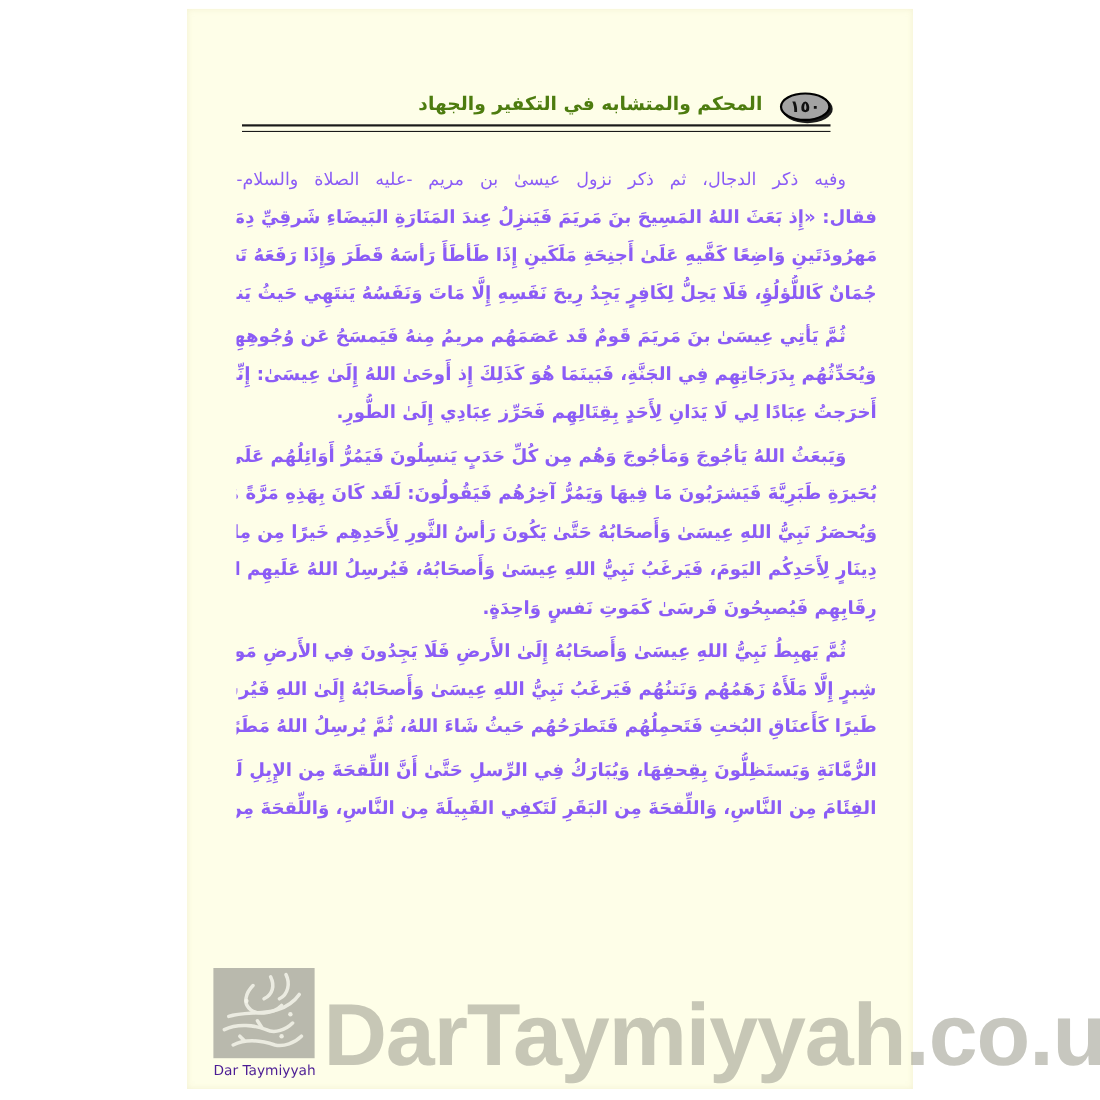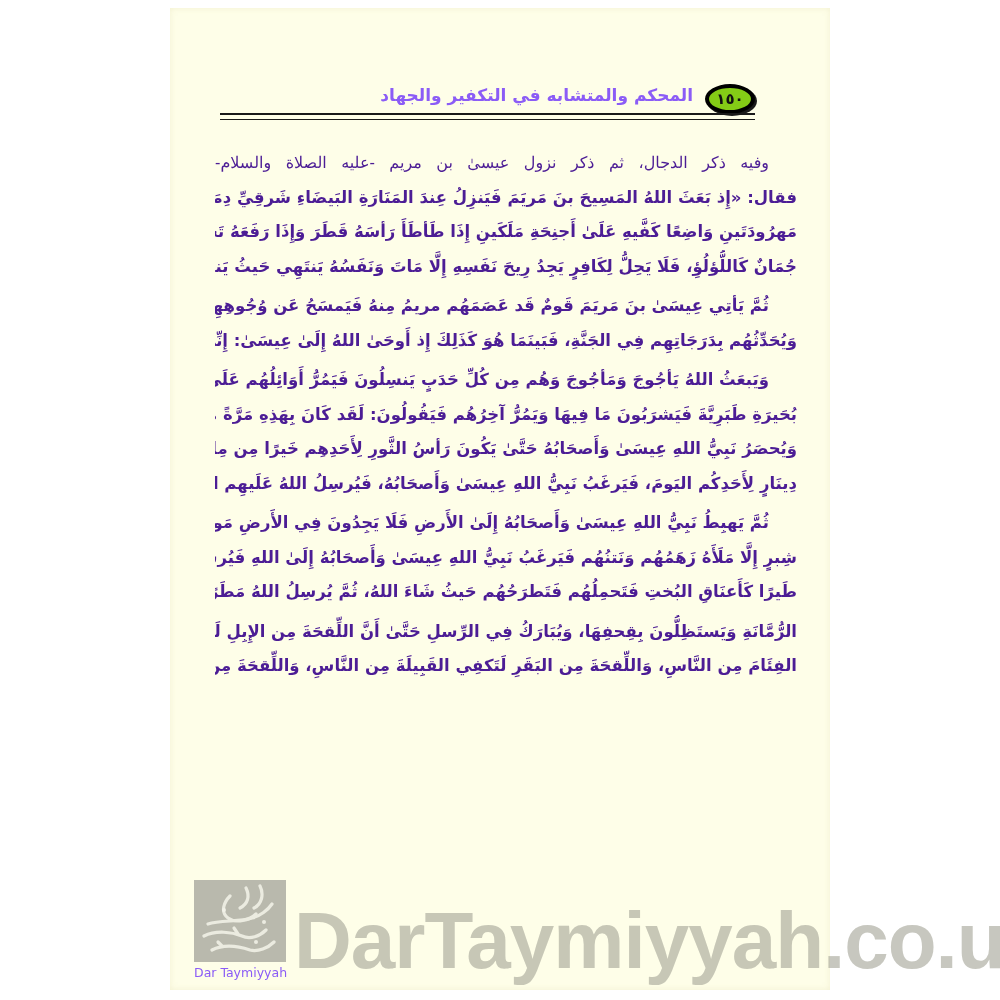--- a/index.html
+++ b/index.html
@@ -26,39 +26,39 @@
     width: 535px;
     height: 30px;
     direction: rtl;
   }
   .page-number-oval {
     position: absolute;
     right: 0;
     top: 2px;
     width: 42px;
     height: 22px;
-    border: 4px solid #000000;
+    border: 2px solid #000000;
     border-radius: 50%;
     box-shadow: 2px 2px 0 0 #1a1a1a;
     text-align: center;
     font-family: "DejaVu Sans", sans-serif;
     font-size: 15px;
     font-weight: bold;
     line-height: 22px;
     color: #111;
-    background: #84cc16;
+    background: #a3a3a3;
   }
   .book-title {
     position: absolute;
     right: 62px;
     top: 3px;
     font-family: "DejaVu Sans", sans-serif;
     font-size: 17px;
     font-weight: bold;
-    color: #8b5cf6;
+    color: #4d7c0f;
     white-space: nowrap;
   }
   .rule-thick {
     position: absolute;
     left: 50px;
     top: 105px;
     width: 535px;
     height: 0;
     border-top: 2.5px solid #1a1a1a;
   }
@@ -74,21 +74,21 @@
     position: absolute;
     left: 45px;
     top: 138px;
     width: 582px;
     direction: rtl;
     text-align: justify;
     text-align-last: right;
     font-family: "DejaVu Sans", sans-serif;
     font-size: 16.5px;
     line-height: 34.5px;
-    color: #4c1d95;
+    color: #8b5cf6;
   }
   .body-text .line {
     display: block;
     height: 34.5px;
     white-space: nowrap;
     overflow: hidden;
     text-align: justify;
     text-align-last: justify;
   }
   .body-text .line.last {
@@ -121,21 +121,21 @@
   .logo-box svg {
     position: absolute;
     left: 0; top: 0;
   }
   .logo-caption {
     position: absolute;
     left: 24px;
     top: 957px;
     font-family: "DejaVu Sans", sans-serif;
     font-size: 12.5px;
-    color: #8b5cf6;
+    color: #4c1d95;
     white-space: nowrap;
   }
   .watermark {
     position: absolute;
     left: 124px;
     top: 893px;
     font-family: "Liberation Sans", sans-serif;
     font-weight: bold;
     font-size: 80px;
     letter-spacing: -1px;
@@ -159,26 +159,28 @@
   <div class="body-text">
 
     <span class="line intro indent">وفيه ذكر الدجال، ثم ذكر نزول عيسىٰ بن مريم -عليه الصلاة والسلام-</span>
     <span class="line hadith">فقال: «إِذ بَعَثَ اللهُ المَسِيحَ بنَ مَريَمَ فَيَنزِلُ عِندَ المَنَارَةِ البَيضَاءِ شَرقِيِّ دِمَشقَ بَينَ</span>
     <span class="line hadith">مَهرُودَتَينِ وَاضِعًا كَفَّيهِ عَلَىٰ أَجنِحَةِ مَلَكَينِ إِذَا طَأطَأَ رَأسَهُ قَطَرَ وَإِذَا رَفَعَهُ تَحَدَّرَ مِنهُ</span>
     <span class="line hadith">جُمَانٌ كَاللُّؤلُؤِ، فَلَا يَحِلُّ لِكَافِرٍ يَجِدُ رِيحَ نَفَسِهِ إِلَّا مَاتَ وَنَفَسُهُ يَنتَهِي حَيثُ يَنتَهِي</span>
     <span class="para-gap"></span>
 
     <span class="line hadith indent">ثُمَّ يَأتِي عِيسَىٰ بنَ مَريَمَ قَومٌ قَد عَصَمَهُم مريمُ مِنهُ فَيَمسَحُ عَن وُجُوهِهِم</span>
     <span class="line hadith">وَيُحَدِّثُهُم بِدَرَجَاتِهِم فِي الجَنَّةِ، فَبَينَمَا هُوَ كَذَلِكَ إِذ أَوحَىٰ اللهُ إِلَىٰ عِيسَىٰ: إِنِّي قَد</span>
+    <span class="line hadith last">أَخرَجتُ عِبَادًا لِي لَا يَدَانِ لِأَحَدٍ بِقِتَالِهِم فَحَرِّز عِبَادِي إِلَىٰ الطُّورِ.</span>
     <span class="para-gap"></span>
 
     <span class="line hadith indent">وَيَبعَثُ اللهُ يَأجُوجَ وَمَأجُوجَ وَهُم مِن كُلِّ حَدَبٍ يَنسِلُونَ فَيَمُرُّ أَوَائِلُهُم عَلَىٰ</span>
     <span class="line hadith">بُحَيرَةِ طَبَرِيَّةَ فَيَشرَبُونَ مَا فِيهَا وَيَمُرُّ آخِرُهُم فَيَقُولُونَ: لَقَد كَانَ بِهَذِهِ مَرَّةً مَاءٌ،</span>
     <span class="line hadith">وَيُحصَرُ نَبِيُّ اللهِ عِيسَىٰ وَأَصحَابُهُ حَتَّىٰ يَكُونَ رَأسُ الثَّورِ لِأَحَدِهِم خَيرًا مِن مِائَةِ</span>
     <span class="line hadith">دِينَارٍ لِأَحَدِكُم اليَومَ، فَيَرغَبُ نَبِيُّ اللهِ عِيسَىٰ وَأَصحَابُهُ، فَيُرسِلُ اللهُ عَلَيهِم النَّغَفَ فِي</span>
+    <span class="line hadith last">رِقَابِهِم فَيُصبِحُونَ فَرسَىٰ كَمَوتِ نَفسٍ وَاحِدَةٍ.</span>
     <span class="para-gap"></span>
 
     <span class="line hadith indent">ثُمَّ يَهبِطُ نَبِيُّ اللهِ عِيسَىٰ وَأَصحَابُهُ إِلَىٰ الأَرضِ فَلَا يَجِدُونَ فِي الأَرضِ مَوضِعَ</span>
     <span class="line hadith">شِبرٍ إِلَّا مَلَأَهُ زَهَمُهُم وَنَتنُهُم فَيَرغَبُ نَبِيُّ اللهِ عِيسَىٰ وَأَصحَابُهُ إِلَىٰ اللهِ فَيُرسِلُ اللهُ</span>
     <span class="line hadith">طَيرًا كَأَعنَاقِ البُختِ فَتَحمِلُهُم فَتَطرَحُهُم حَيثُ شَاءَ اللهُ، ثُمَّ يُرسِلُ اللهُ مَطَرًا لَا يَكُنُّ</span>
     <span class="para-gap"></span>
 
     <span class="line hadith">الرُّمَّانَةِ وَيَستَظِلُّونَ بِقِحفِهَا، وَيُبَارَكُ فِي الرِّسلِ حَتَّىٰ أَنَّ اللِّقحَةَ مِن الإِبِلِ لَتَكفِي</span>
     <span class="line hadith">الفِئَامَ مِن النَّاسِ، وَاللِّقحَةَ مِن البَقَرِ لَتَكفِي القَبِيلَةَ مِن النَّاسِ، وَاللِّقحَةَ مِن الغَنَمِ لَتَكفِي</span>
   </div>

